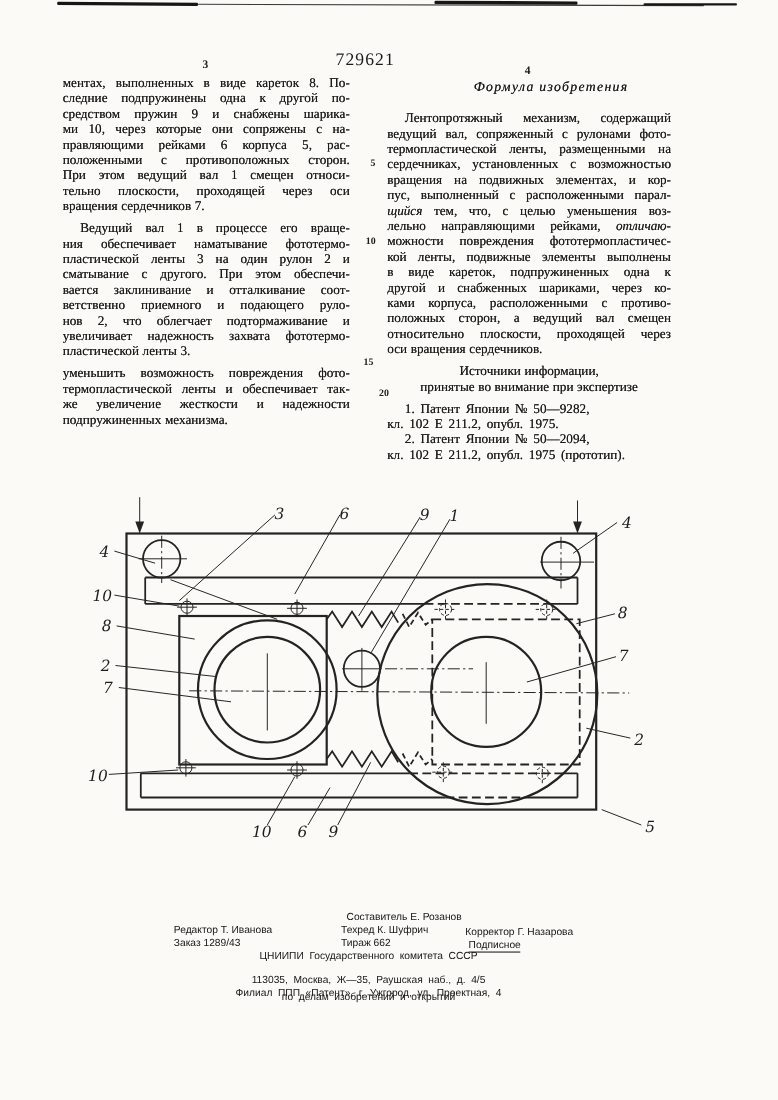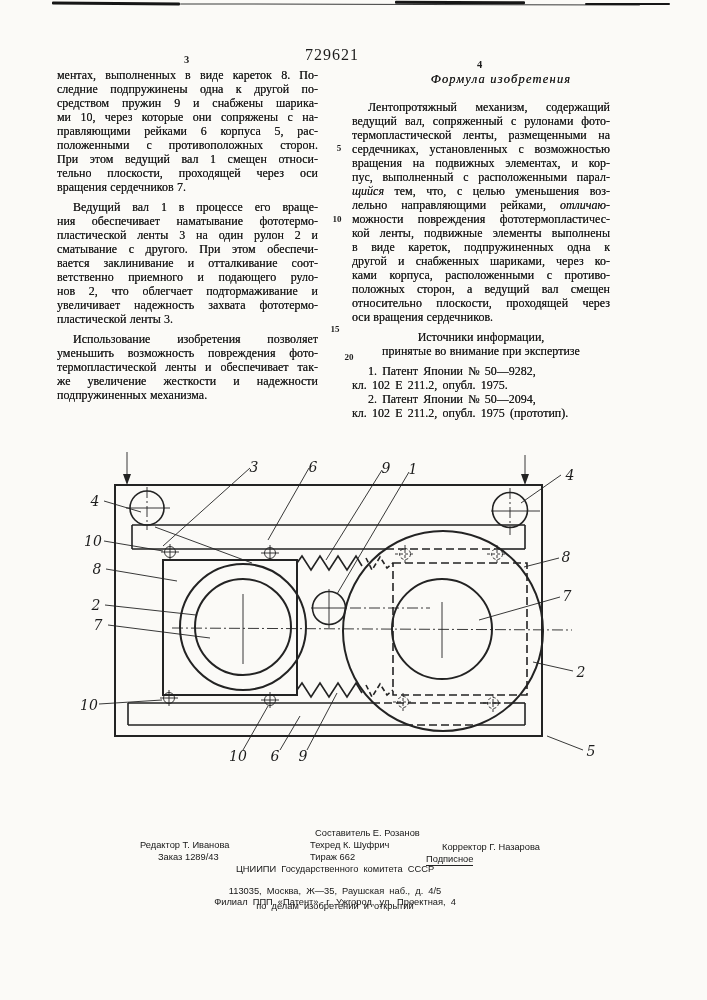--- a/index.html
+++ b/index.html
@@ -47,23 +47,23 @@
   .w2{stroke-width:2px;}  .w16{stroke-width:1.6px;}
   .thin{stroke-width:.9px;}
   .dsh{stroke-dasharray:8 4;}
   .dd{stroke-dasharray:11 3 2 3;stroke-width:.9px;}
   .flb{font:italic 14px "DejaVu Serif",serif;fill:#1c1c1c;text-anchor:middle;}
   
   .footer{position:absolute;left:100px;top:826px;width:470px;height:90px;
           font-family:"Liberation Sans",sans-serif;font-weight:normal;font-size:9.3px;color:#161616;}
   .footer .fi{position:absolute;white-space:nowrap;}
   #f-compiler{left:215px;top:2px;}
-  #f-editor{left:40px;top:14px;}
+  #f-editor{left:58px;top:14px;}
   #f-techred{left:210px;top:14px;}
-  #f-corrector{left:342px;top:16px;}
+  #f-corrector{left:323px;top:16px;}
   #f-order{left:58px;top:26px;}
   #f-tirazh{left:210px;top:26px;}
   #f-podpisnoe{left:326px;top:28px;border-bottom:1.5px solid #222;padding-bottom:1px;}
   .f-org{position:absolute;left:0;width:470px;text-align:center;word-spacing:2.5px;white-space:nowrap;}
   #f-org0{top:38px;}  #f-org1{top:63px;margin-top:12px;}  #f-org2{top:60px;}  #f-org3{top:71px;}
 </style>
 </head>
 <body>
 
 <div class="page">
@@ -99,21 +99,20 @@
         <div class="tl">ния обеспечивает наматывание фототермо-</div>
         <div class="tl">пластической ленты 3 на один рулон 2 и</div>
         <div class="tl">сматывание с другого. При этом обеспечи-</div>
         <div class="tl">вается заклинивание и отталкивание соот-</div>
         <div class="tl">ветственно приемного и подающего руло-</div>
         <div class="tl">нов 2, что облегчает подтормаживание и</div>
         <div class="tl">увеличивает надежность захвата фототермо-</div>
         <div class="tl last">пластической ленты 3.</div>
       </div>
     <div class="para">
-        <div class="tl ind">Использование изобретения позволяет</div>
         <div class="tl">уменьшить возможность повреждения фото-</div>
         <div class="tl">термопластической ленты и обеспечивает так-</div>
         <div class="tl">же увеличение жесткости и надежности</div>
         <div class="tl last">подпружиненных механизма.</div>
       </div>
   </div>
 
   <div class="claim-heading">Формула изобретения</div>
 
   <div class="col" id="col-right">

